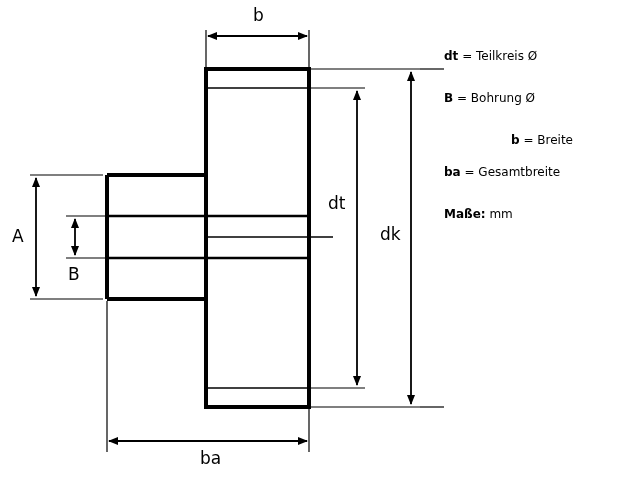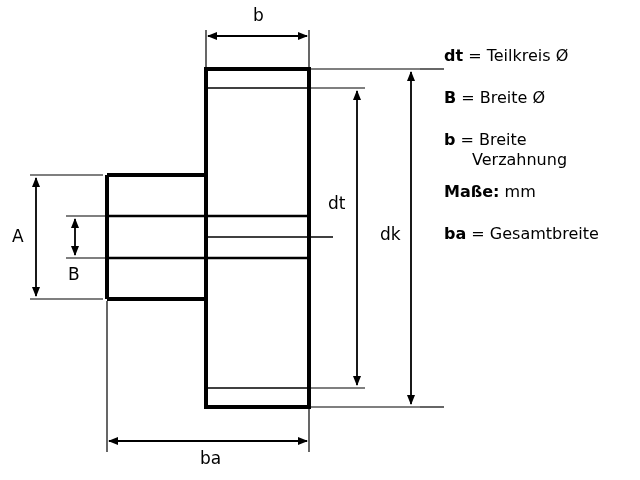--- a/index.html
+++ b/index.html
@@ -26,33 +26,34 @@
     width: 640px;
     height: 480px;
   }
   .legend {
     position: absolute;
     left: 444px;
     top: 46px;
     width: 196px;
   }
   .legend-row {
-    font-size: 16px;
+    font-size: 12px;
     line-height: 20px;
     margin-bottom: 22px;
     white-space: nowrap;
   }
   .legend-row .sym {
     font-weight: bold;
   }
   .legend-row .txt {
     font-weight: normal;
   }
   .legend-row.two-line {
     margin-bottom: 12px;
+    text-align: center;
   }
   .legend-sub {
     display: block;
     padding-left: 28px;
     font-weight: normal;
   }
   .dim-label {
     position: absolute;
     font-size: 17px;
     font-weight: normal;
@@ -147,32 +148,31 @@
   <div class="dim-label" style="left:68px; top:264px;">B</div>
 
   <div class="legend">
 
     <div class="legend-row">
       <span class="sym">dt</span><span class="txt"> = Teilkreis Ø</span>
     </div>
 
 
     <div class="legend-row">
-      <span class="sym">B</span><span class="txt"> = Breite Ø</span>
+      <span class="sym">B</span><span class="txt"> = Bohrung Ø</span>
     </div>
 
     <div class="legend-row two-line">
       <span class="sym">b</span><span class="txt"> = Breite</span>
-      <span class="legend-sub">Verzahnung</span>
     </div>
 
 
     <div class="legend-row">
-      <span class="sym">Maße:</span><span class="txt"> mm</span>
+      <span class="sym">ba</span><span class="txt"> = Gesamtbreite</span>
     </div>
 
     <div class="legend-row">
-      <span class="sym">ba</span><span class="txt"> = Gesamtbreite</span>
+      <span class="sym">Maße:</span><span class="txt"> mm</span>
     </div>
 
   </div>
 
 </div>
 
 </body></html>

